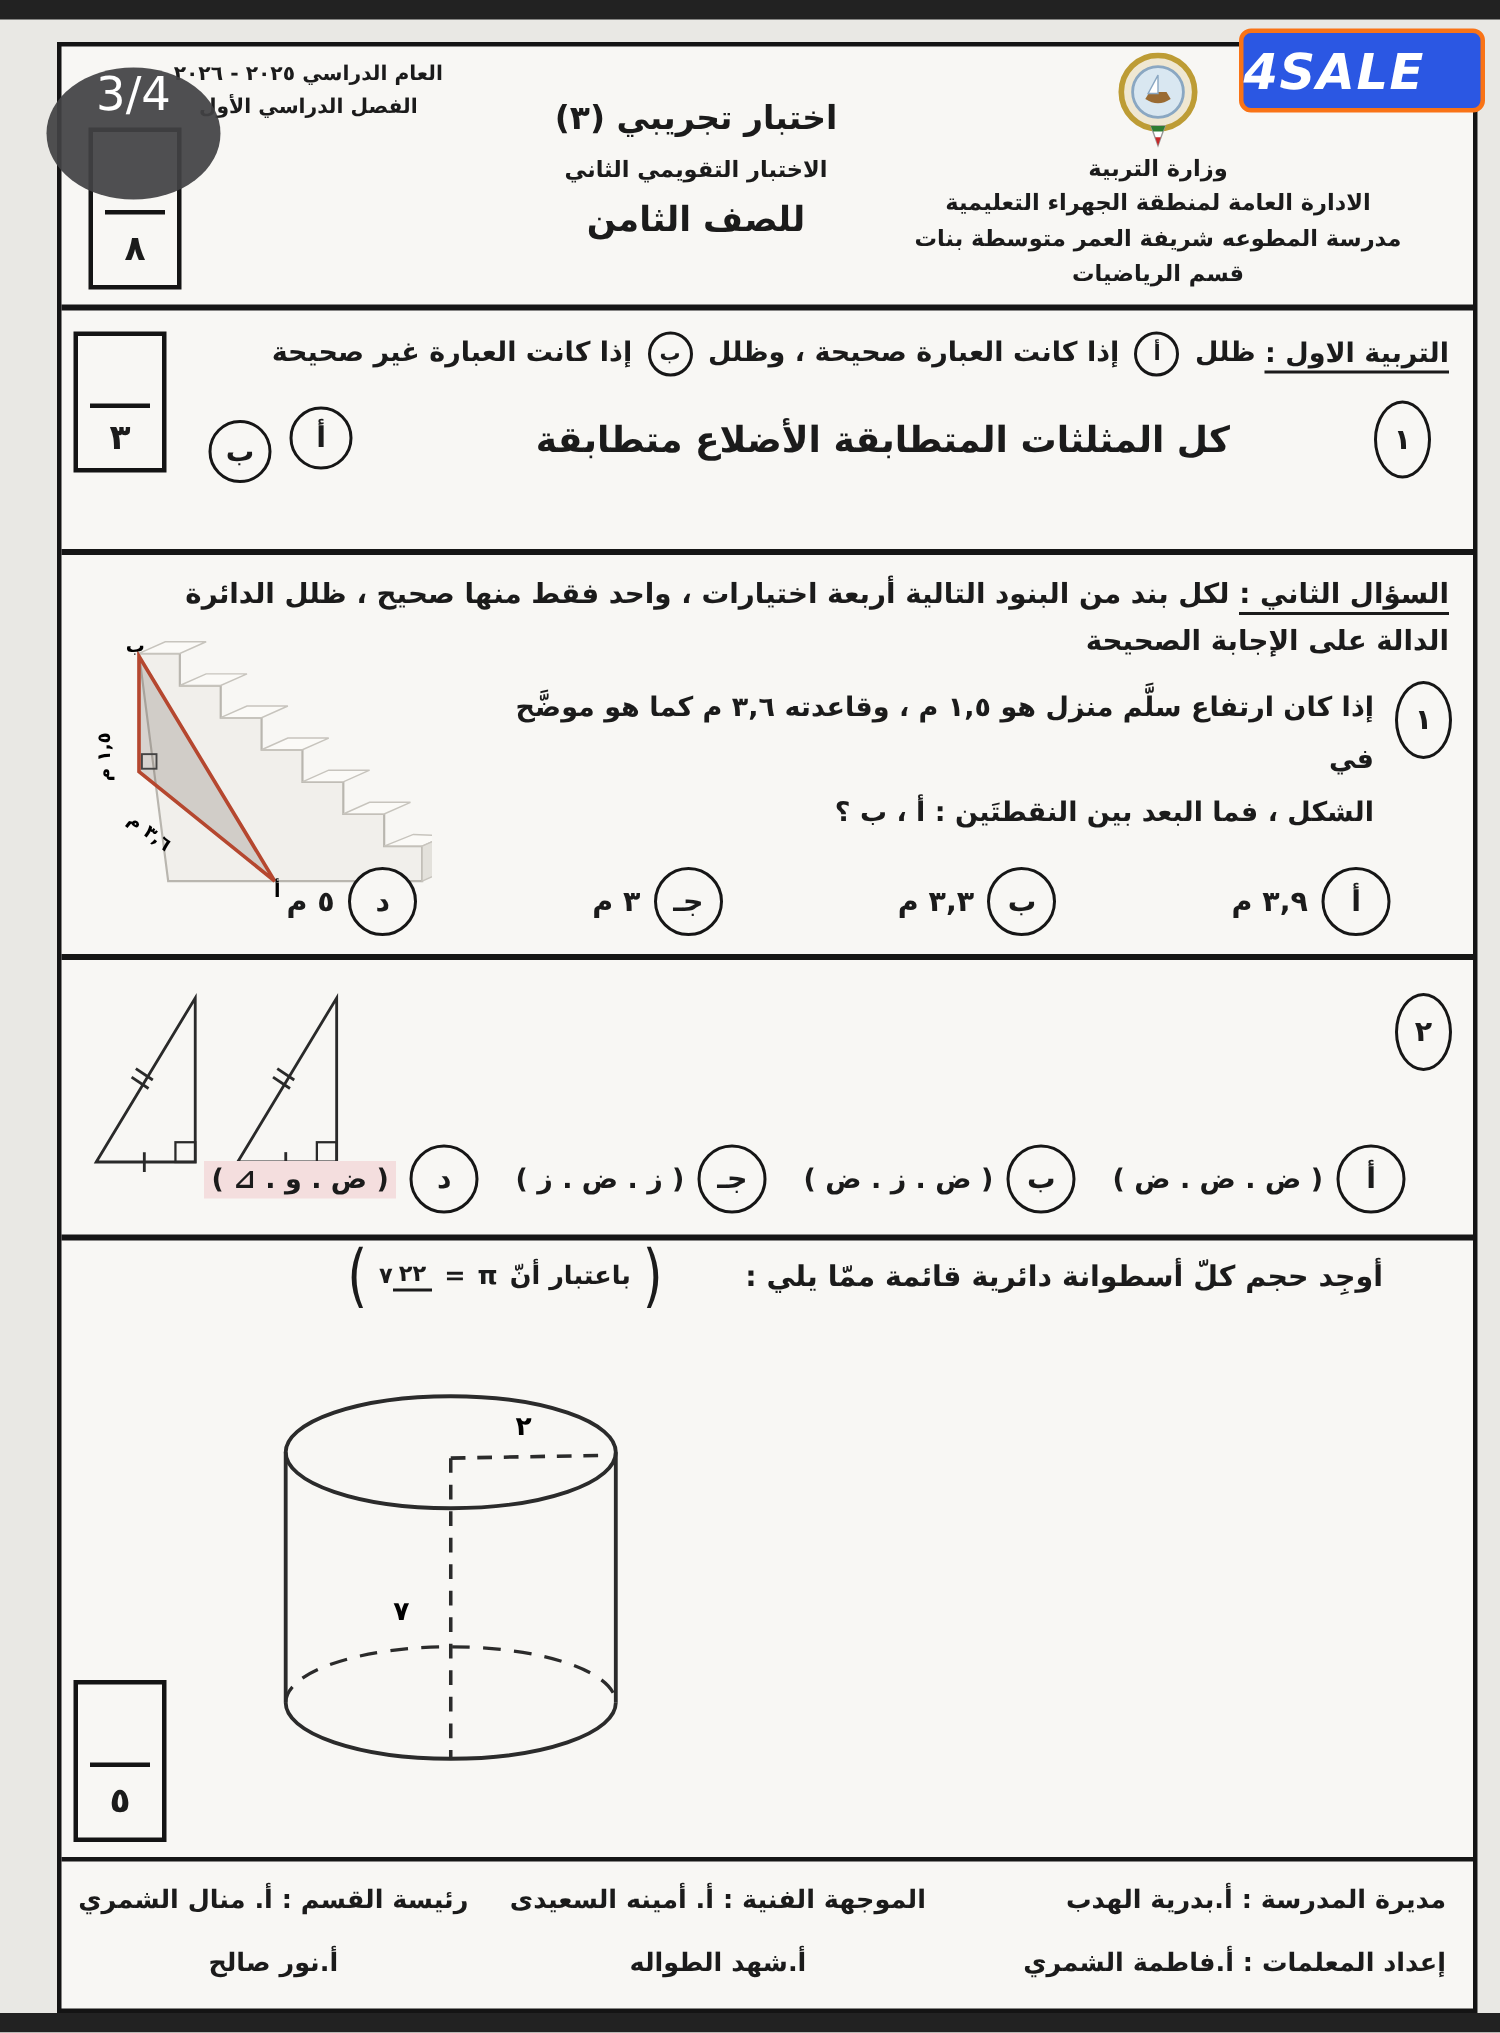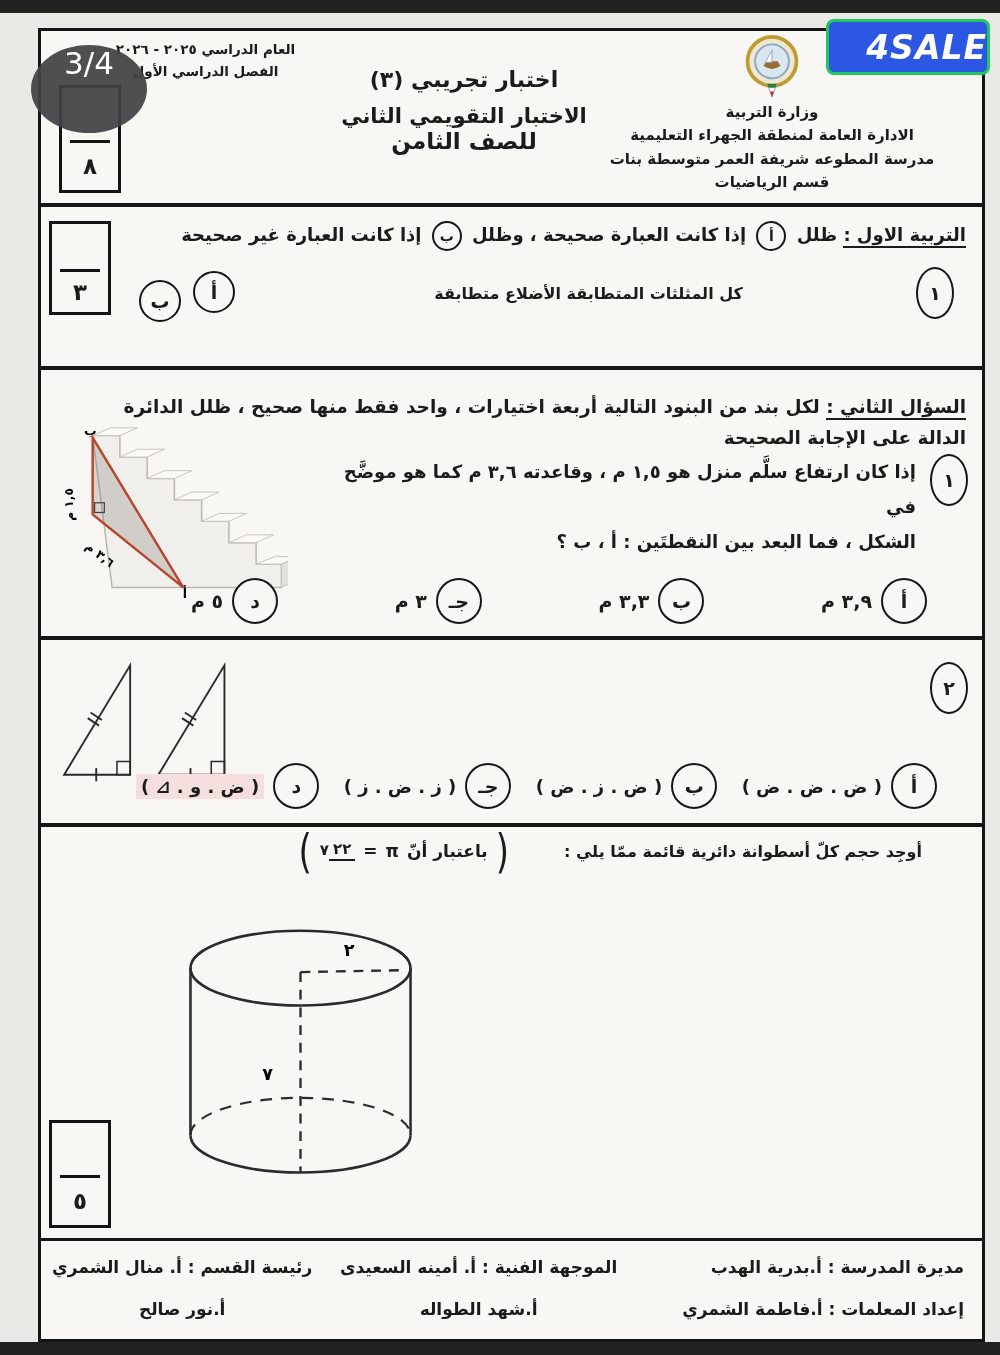--- a/index.html
+++ b/index.html
@@ -10,71 +10,71 @@
   .section{position:relative;box-sizing:border-box;direction:rtl;}
   .sec-border{border-top:4px solid #161616;}
   .u{border-bottom:2.5px solid #1b1b1b;padding-bottom:1px;}
 
   
   .header{height:172px;}
   .school{position:absolute;right:10px;top:4px;width:400px;text-align:center;font-size:15px;font-weight:bold;line-height:1.55;}
   .emblem{display:block;margin:0 auto 2px auto;}
   .title-block{position:absolute;left:258px;top:36px;width:330px;text-align:center;font-weight:bold;}
   .title-block .t1{font-size:22px;margin-bottom:12px;}
-  .title-block .t2{font-size:21px;}
+  .title-block .t2{font-size:15px;margin-bottom:12px;}
   .title-block .t3{font-size:23px;}
   .year-block{position:absolute;left:62px;top:8px;width:205px;text-align:center;font-size:13.5px;font-weight:bold;line-height:1.6;}
-  .badge-4sale{position:absolute;right:-8px;top:-12px;width:158px;height:50px;background:#2b57e3;border:3px solid #22c55e;border-radius:8px;display:flex;align-items:center;justify-content:flex-start;z-index:8;}
+  .badge-4sale{position:absolute;right:-8px;top:-12px;width:158px;height:50px;background:#2b57e3;border:3px solid #f97316;border-radius:8px;display:flex;align-items:center;justify-content:flex-end;z-index:8;}
   .badge-4sale span{color:#fff;font-size:33px;font-weight:900;font-style:italic;letter-spacing:1px;direction:ltr;}
   .page-pill{position:absolute;left:-10px;top:14px;width:116px;height:88px;background:rgba(66,66,68,0.93);border-radius:50%;display:flex;align-items:flex-start;justify-content:center;z-index:10;}
   .page-pill span{color:#fff;font-size:31px;direction:ltr;font-weight:500;}
   .mark-box{width:56px;border:3px solid #141414;display:flex;flex-direction:column;background:#f8f7f4;}
   .mark-box .space{flex:1.1;}
   .mark-box .line{border-top:3px solid #141414;width:72%;margin:0 auto;}
   .mark-box .val{flex:1;display:flex;align-items:center;justify-content:center;font-size:23px;font-weight:bold;}
   .mark-top{position:absolute;left:18px;top:54px;height:102px;}
   .mark-q1{position:absolute;left:8px;top:14px;height:88px;}
   .mark-q3{position:absolute;left:8px;bottom:10px;height:102px;}
 
   
   .circ-sm{display:inline-flex;width:26px;height:26px;border:2px solid #161616;border-radius:50%;align-items:center;justify-content:center;font-size:14px;font-weight:bold;vertical-align:middle;margin:0 4px;background:#f8f7f4;}
   .num-oval{flex:0 0 auto;width:34px;height:48px;border:2.5px solid #161616;border-radius:50%;display:flex;align-items:center;justify-content:center;font-size:19px;font-weight:bold;}
   .opt-circle{flex:0 0 auto;width:42px;height:42px;border:2.5px solid #161616;border-radius:50%;display:flex;align-items:center;justify-content:center;font-size:19px;font-weight:bold;background:#f8f7f4;}
 
   
   .q1{height:163px;}
   .q1 .heading{padding:14px 16px 0 0;font-size:18px;font-weight:bold;}
   .q1 .item{display:flex;align-items:center;margin-top:16px;padding-right:28px;}
-  .q1 .item .txt{flex:1;text-align:center;font-size:16px;font-weight:bold;padding-left:220px;}
+  .q1 .item .txt{flex:1;text-align:center;font-size:24px;font-weight:bold;padding-left:220px;}
   .q1 .ab{position:absolute;left:98px;top:64px;display:flex;gap:12px;direction:rtl;}
   .q1 .ab .opt-circle{width:38px;height:38px;}
   .q1 .ab .b-circ{transform:translateY(9px);}
 
   
   .q2a{height:270px;}
-  .q2a .heading{padding:21px 16px 0 0;font-size:18.5px;font-weight:bold;line-height:1.7;}
+  .q2a .heading{padding:11px 16px 0 0;font-size:18.5px;font-weight:bold;line-height:1.7;}
   .q2a .item{position:absolute;right:14px;top:84px;display:flex;gap:14px;align-items:flex-start;width:640px;}
   .q2a .item .lines{font-size:18px;font-weight:bold;line-height:1.95;text-align:right;}
   .stairs{position:absolute;left:12px;top:52px;}
   .choices{position:absolute;display:flex;direction:rtl;justify-content:space-between;align-items:center;}
   .q2a .choices{left:150px;right:55px;bottom:12px;}
   .choice{display:flex;align-items:center;gap:9px;direction:rtl;font-size:19px;font-weight:bold;}
   .q2b{height:187px;}
   .q2b .item{position:absolute;right:14px;top:22px;display:flex;gap:12px;align-items:center;width:660px;}
   .q2b .item .lines{font-size:18.5px;font-weight:bold;}
   .tris{position:absolute;left:14px;top:14px;}
   .q2b .choices{left:95px;right:45px;bottom:14px;}
   .q2b .choice{font-size:18px;}
   .hl-pink{background:#f4dede;padding:2px 5px;}
 
   
   .q3{height:415px;}
   .q3 .heading{padding:8px 16px 0 0;font-size:19px;font-weight:bold;}
   .q3 .task{display:flex;direction:rtl;align-items:center;gap:55px;padding:4px 60px 0 0;}
-  .q3 .task .t{font-size:16px;font-weight:bold;}
+  .q3 .task .t{font-size:19px;font-weight:bold;}
   .pi-group{display:flex;direction:rtl;align-items:center;gap:8px;font-size:17px;font-weight:bold;}
   .pi-group .paren{font-size:34px;font-weight:400;transform:scaleY(1.35);direction:ltr;}
   .frac{display:inline-flex;flex-direction:row;align-items:center;line-height:1.15;font-size:15px;}
   .frac .top{border-bottom:2px solid #1b1b1b;padding:0 4px;}
   .cyl{position:absolute;left:112px;top:94px;}
 
   
   .footer{height:106px;border-top:3px solid #161616;}
   .footer .row{display:flex;direction:rtl;font-size:17px;font-weight:bold;}
   .footer .row1{padding-top:16px;}

